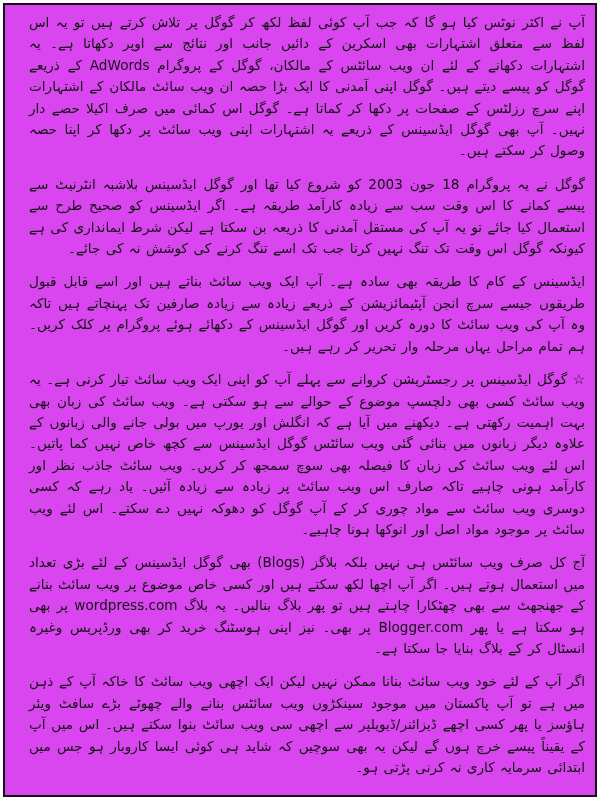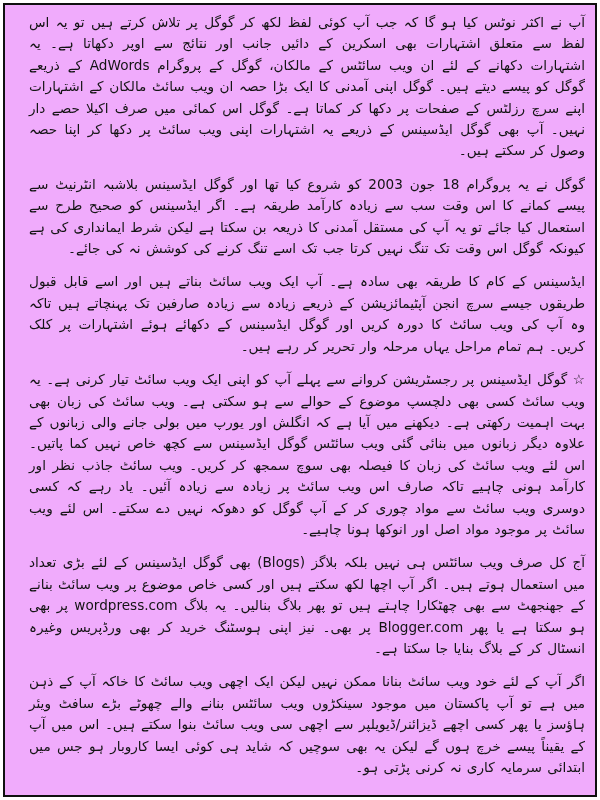--- a/index.html
+++ b/index.html
@@ -11,21 +11,21 @@
       overflow: hidden;
     }
     .page-frame {
       position: absolute;
       left: 3px;
       top: 3px;
       width: 594px;
       height: 794px;
       box-sizing: border-box;
       border: 2px solid #101010;
-      background: #f0abfc;
+      background: #d946ef;
       padding: 7px 10px 6px 24px;
       overflow: hidden;
     }
     .article-body {
       direction: rtl;
       unicode-bidi: embed;
       text-align: justify;
       color: #141414;
       font-family: "DejaVu Sans", sans-serif;
       font-size: 13.6px;
@@ -40,18 +40,18 @@
       margin-bottom: 0;
     }
   </style>
 </head>
 <body>
 
 <div class="page-frame">
   <article class="article-body" dir="rtl" lang="ur">
     <p class="para">آپ نے اکثر نوٹس کیا ہو گا کہ جب آپ کوئی لفظ لکھ کر گوگل پر تلاش کرتے ہیں تو یہ اس لفظ سے متعلق اشتہارات بھی اسکرین کے دائیں جانب اور نتائج سے اوپر دکھاتا ہے۔ یہ اشتہارات دکھانے کے لئے ان ویب سائٹس کے مالکان، گوگل کے پروگرام AdWords کے ذریعے گوگل کو پیسے دیتے ہیں۔ گوگل اپنی آمدنی کا ایک بڑا حصہ ان ویب سائٹ مالکان کے اشتہارات اپنے سرچ رزلٹس کے صفحات پر دکھا کر کماتا ہے۔ گوگل اس کمائی میں صرف اکیلا حصے دار نہیں۔ آپ بھی گوگل ایڈسینس کے ذریعے یہ اشتہارات اپنی ویب سائٹ پر دکھا کر اپنا حصہ وصول کر سکتے ہیں۔</p>
     <p class="para">گوگل نے یہ پروگرام 18 جون 2003 کو شروع کیا تھا اور گوگل ایڈسینس بلاشبہ انٹرنیٹ سے پیسے کمانے کا اس وقت سب سے زیادہ کارآمد طریقہ ہے۔ اگر ایڈسینس کو صحیح طرح سے استعمال کیا جائے تو یہ آپ کی مستقل آمدنی کا ذریعہ بن سکتا ہے لیکن شرط ایمانداری کی ہے کیونکہ گوگل اس وقت تک تنگ نہیں کرتا جب تک اسے تنگ کرنے کی کوشش نہ کی جائے۔</p>
-    <p class="para">ایڈسینس کے کام کا طریقہ بھی سادہ ہے۔ آپ ایک ویب سائٹ بناتے ہیں اور اسے قابل قبول طریقوں جیسے سرچ انجن آپٹیمائزیشن کے ذریعے زیادہ سے زیادہ صارفین تک پہنچاتے ہیں تاکہ وہ آپ کی ویب سائٹ کا دورہ کریں اور گوگل ایڈسینس کے دکھائے ہوئے اشتہارات پر کلک کریں۔ ہم تمام مراحل یہاں مرحلہ وار تحریر کر رہے ہیں۔</p>
+    <p class="para">ایڈسینس کے کام کا طریقہ بھی سادہ ہے۔ آپ ایک ویب سائٹ بناتے ہیں اور اسے قابل قبول طریقوں جیسے سرچ انجن آپٹیمائزیشن کے ذریعے زیادہ سے زیادہ صارفین تک پہنچاتے ہیں تاکہ وہ آپ کی ویب سائٹ کا دورہ کریں اور گوگل ایڈسینس کے دکھائے ہوئے پروگرام پر کلک کریں۔ ہم تمام مراحل یہاں مرحلہ وار تحریر کر رہے ہیں۔</p>
     <p class="para">☆ گوگل ایڈسینس پر رجسٹریشن کروانے سے پہلے آپ کو اپنی ایک ویب سائٹ تیار کرنی ہے۔ یہ ویب سائٹ کسی بھی دلچسپ موضوع کے حوالے سے ہو سکتی ہے۔ ویب سائٹ کی زبان بھی بہت اہمیت رکھتی ہے۔ دیکھنے میں آیا ہے کہ انگلش اور یورپ میں بولی جانے والی زبانوں کے علاوہ دیگر زبانوں میں بنائی گئی ویب سائٹس گوگل ایڈسینس سے کچھ خاص نہیں کما پاتیں۔ اس لئے ویب سائٹ کی زبان کا فیصلہ بھی سوچ سمجھ کر کریں۔ ویب سائٹ جاذب نظر اور کارآمد ہونی چاہیے تاکہ صارف اس ویب سائٹ پر زیادہ سے زیادہ آئیں۔ یاد رہے کہ کسی دوسری ویب سائٹ سے مواد چوری کر کے آپ گوگل کو دھوکہ نہیں دے سکتے۔ اس لئے ویب سائٹ پر موجود مواد اصل اور انوکھا ہونا چاہیے۔</p>
     <p class="para">آج کل صرف ویب سائٹس ہی نہیں بلکہ بلاگز (Blogs) بھی گوگل ایڈسینس کے لئے بڑی تعداد میں استعمال ہوتے ہیں۔ اگر آپ اچھا لکھ سکتے ہیں اور کسی خاص موضوع پر ویب سائٹ بنانے کے جھنجھٹ سے بھی چھٹکارا چاہتے ہیں تو پھر بلاگ بنالیں۔ یہ بلاگ wordpress.com پر بھی ہو سکتا ہے یا پھر Blogger.com پر بھی۔ نیز اپنی ہوسٹنگ خرید کر بھی ورڈپریس وغیرہ انسٹال کر کے بلاگ بنایا جا سکتا ہے۔</p>
     <p class="para">اگر آپ کے لئے خود ویب سائٹ بنانا ممکن نہیں لیکن ایک اچھی ویب سائٹ کا خاکہ آپ کے ذہن میں ہے تو آپ پاکستان میں موجود سینکڑوں ویب سائٹس بنانے والے چھوٹے بڑے سافٹ ویئر ہاؤسز یا پھر کسی اچھے ڈیزائنر/ڈیویلپر سے اچھی سی ویب سائٹ بنوا سکتے ہیں۔ اس میں آپ کے یقیناً پیسے خرچ ہوں گے لیکن یہ بھی سوچیں کہ شاید ہی کوئی ایسا کاروبار ہو جس میں ابتدائی سرمایہ کاری نہ کرنی پڑتی ہو۔</p>
   </article>
 </div>
 
 </body></html>

